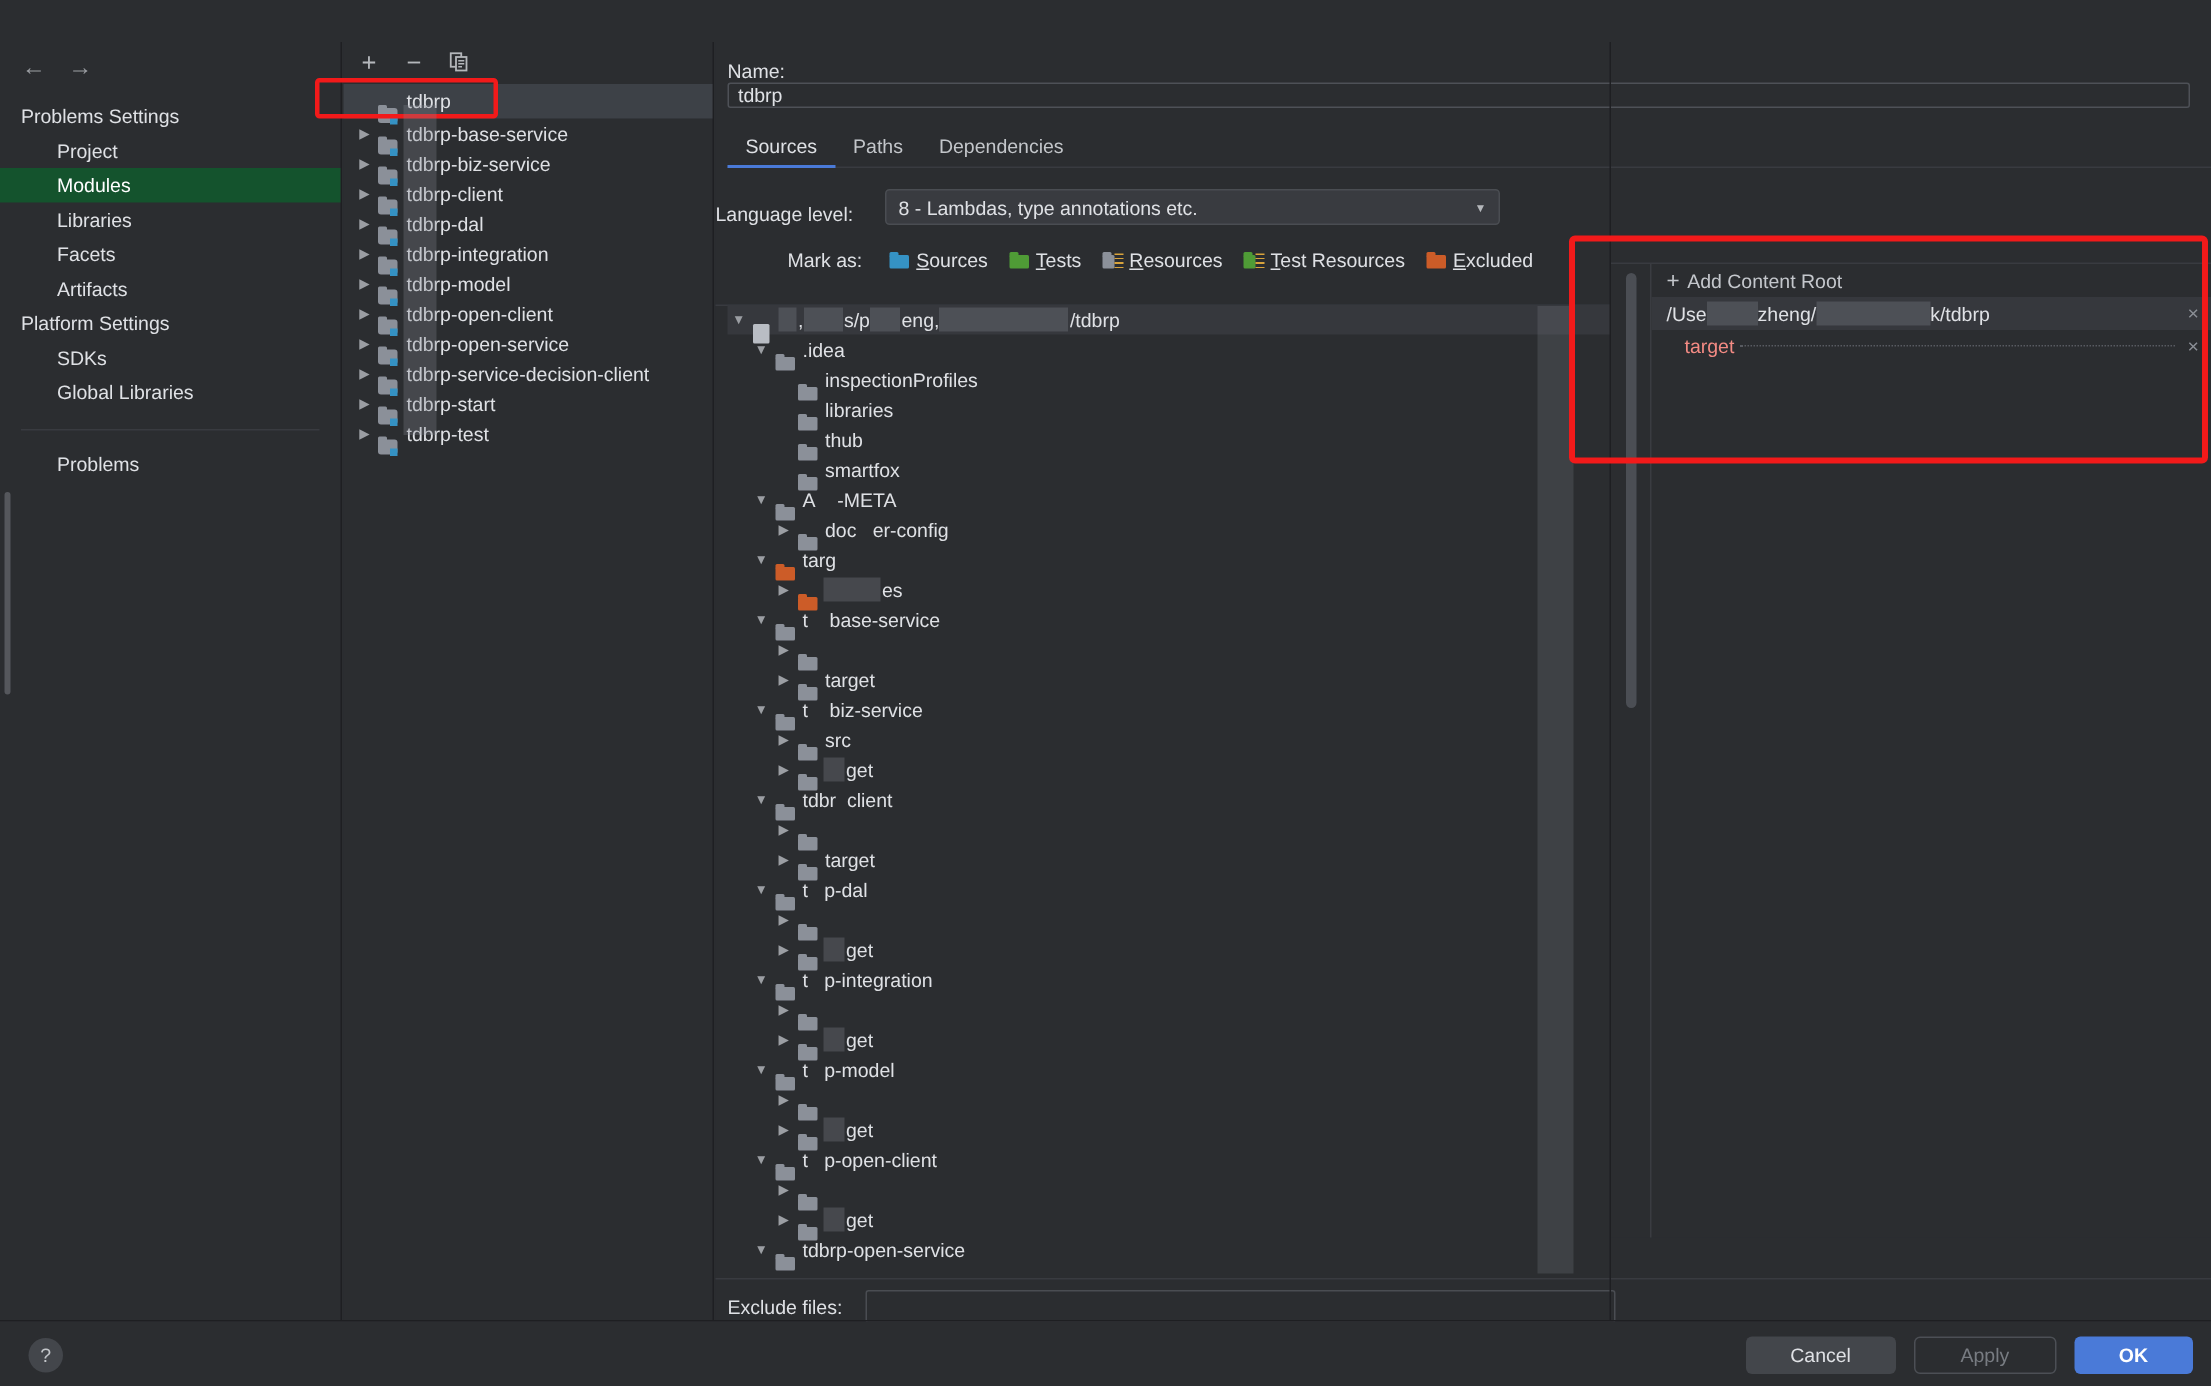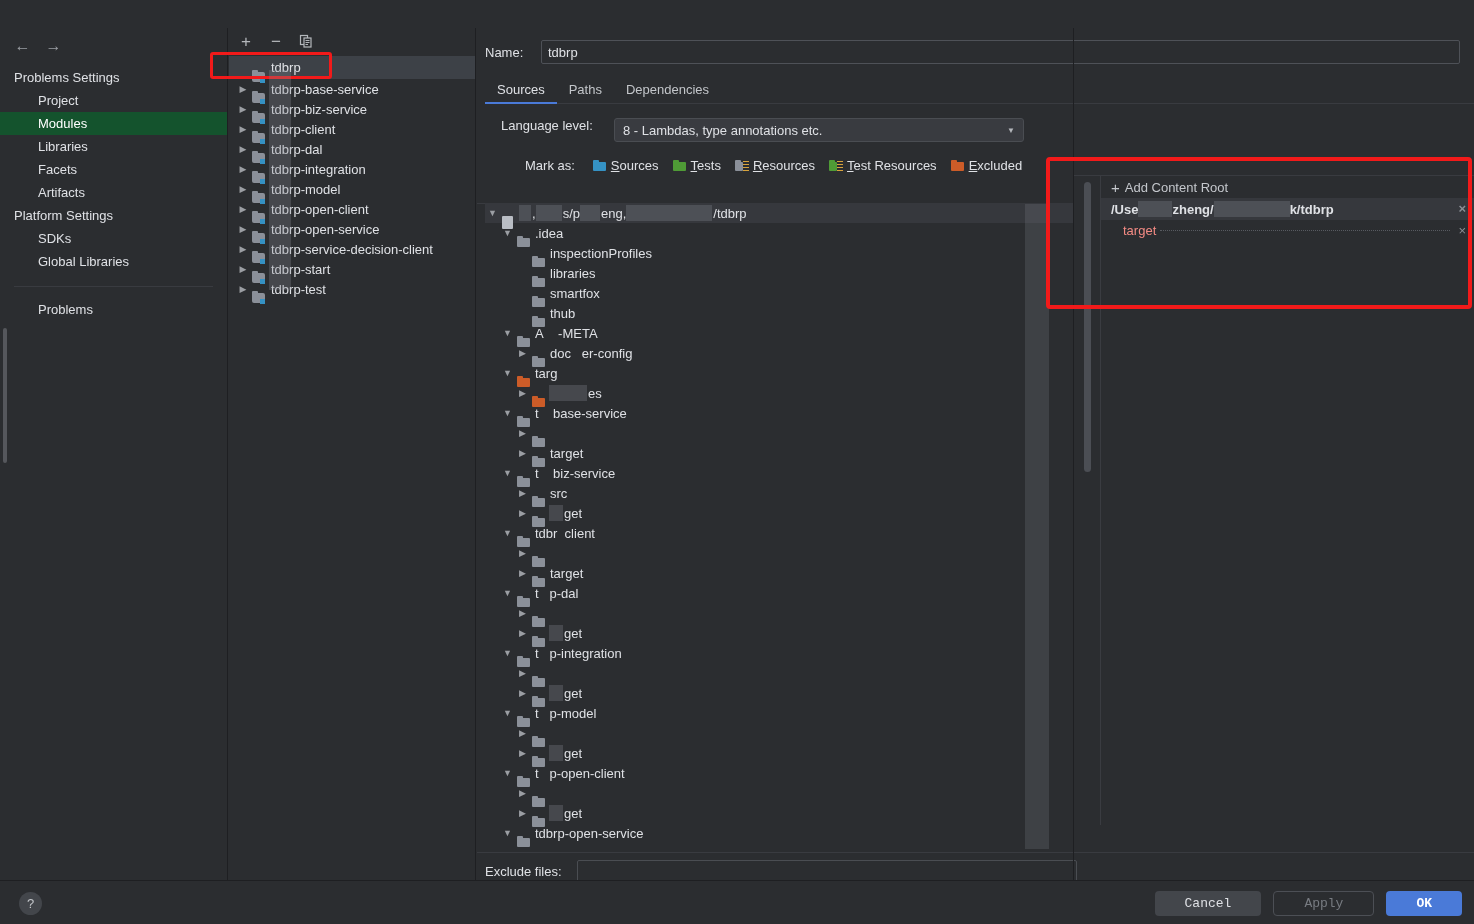--- a/index.html
+++ b/index.html
@@ -136,22 +136,23 @@
     pointer-events: none;
   }
 
   
   .main {
     position: absolute; left: 477px; top: 28px;
     width: 997px; height: 852px;
     background: #2b2d30;
   }
   .name-row {
-    display: flex; align-items: center;
+    display: flex; 
     padding: 12px 14px 0 8px;
+    flex-direction: column;
   }
   .name-label { font-size: 13px; color: #dfe1e5; width: 56px; }
   .name-input {
     flex: 1; height: 24px;
     background: #2b2d30; border: 1px solid #4e5157;
     border-radius: 2px; color: #dfe1e5;
     font-size: 13px; font-family: "Liberation Sans", sans-serif;
     padding: 0 6px;
     outline: none;
   }
@@ -164,22 +165,22 @@
   .tab {
     font-size: 13px; color: #c3c6ca; padding: 0 12px 6px 12px;
     cursor: pointer; position: relative;
   }
   .tab.active { color: #dfe1e5; }
   .tab.active:after {
     content:""; position:absolute; left: 0; right: 0; bottom: -1px;
     height: 2px; background: #4a7ad8;
   }
   .ll-row {
-    display: flex; align-items: flex-start;
-    margin: 14px 0 0 24px;
+    display: flex; align-items: flex-end;
+    margin: 14px 0 0 0;
   }
   .ll-label { font-size: 13px; color: #dfe1e5; width: 113px; }
   .combo {
     width: 410px; height: 24px; background: #393b40;
     border: 1px solid #4a4d52; border-radius: 3px;
     display: flex; align-items: center; justify-content: space-between;
     padding: 0 8px; font-size: 13px; color: #dfe1e5; cursor: pointer;
   }
   .caret { font-size: 8px; color: #b4b7bb; }
 
@@ -305,21 +306,21 @@
     display: flex; align-items: center; gap: 5px;
     height: 22px; padding-left: 10px;
     font-size: 13px; color: #c4c7cc; cursor: pointer;
   }
   .cr-plus { color: #c4c7cc; font-size: 15px; line-height: 1; }
   .cr-path {
     position: relative;
     height: 22px; display: flex; align-items: center;
     background: #36383d;
     font-size: 13px; color: #dfe1e5; padding-left: 10px;
-    font-weight: bold;
+    font-weight: normal;
   }
   .cr-x {
     position: absolute; right: 8px; top: 3px;
     color: #8b8f96; font-size: 13px; cursor: pointer;
   }
   .cr-section {
     font-size: 13px; font-weight: bold; color: #f0675f;
     padding-left: 10px; margin-top: 4px;
   }
   .cr-entry {
@@ -362,21 +363,20 @@
   }
   .btns {
     position: absolute; right: 12px; top: 10px;
     display: flex; gap: 12px;
   }
   .btn {
     min-width: 68px; height: 25px; border-radius: 4px;
     font-size: 13px; display: flex; align-items: center;
     justify-content: center; cursor: pointer;
     padding: 0 30px;
-    font-family: Liberation Mono, monospace;
   }
   .btn.cancel { background: #43464b; color: #dfe1e5; }
   .btn.apply { background: transparent; border: 1px solid #4c4f55; color: #787c82; }
   .btn.ok { background: #4a7ad8; color: #ffffff; font-weight: bold; }
 </style>
 </head>
 <body>
 
 <div class="app">
 
@@ -619,28 +619,28 @@
         <div class="ticon">
             <span class="tf"></span>
           </div>
         <span class="tlabel">libraries</span>
       </div>
       <div class="trow" style="padding-left:30px">
         <div class="ttw"></div>
         <div class="ticon">
             <span class="tf"></span>
           </div>
+        <span class="tlabel">thub</span>
+      </div>
+      <div class="trow" style="padding-left:30px">
+        <div class="ttw"></div>
+        <div class="ticon">
+            <span class="tf"></span>
+          </div>
         <span class="tlabel">smartfox</span>
-      </div>
-      <div class="trow" style="padding-left:30px">
-        <div class="ttw"></div>
-        <div class="ticon">
-            <span class="tf"></span>
-          </div>
-        <span class="tlabel">thub</span>
       </div>
       <div class="trow" style="padding-left:15px">
         <div class="ttw">▼</div>
         <div class="ticon">
             <span class="tf"></span>
           </div>
         <span class="tlabel">A&nbsp;&nbsp;&nbsp;&nbsp;-META</span>
       </div>
       <div class="trow" style="padding-left:30px">
         <div class="ttw">▶</div>

